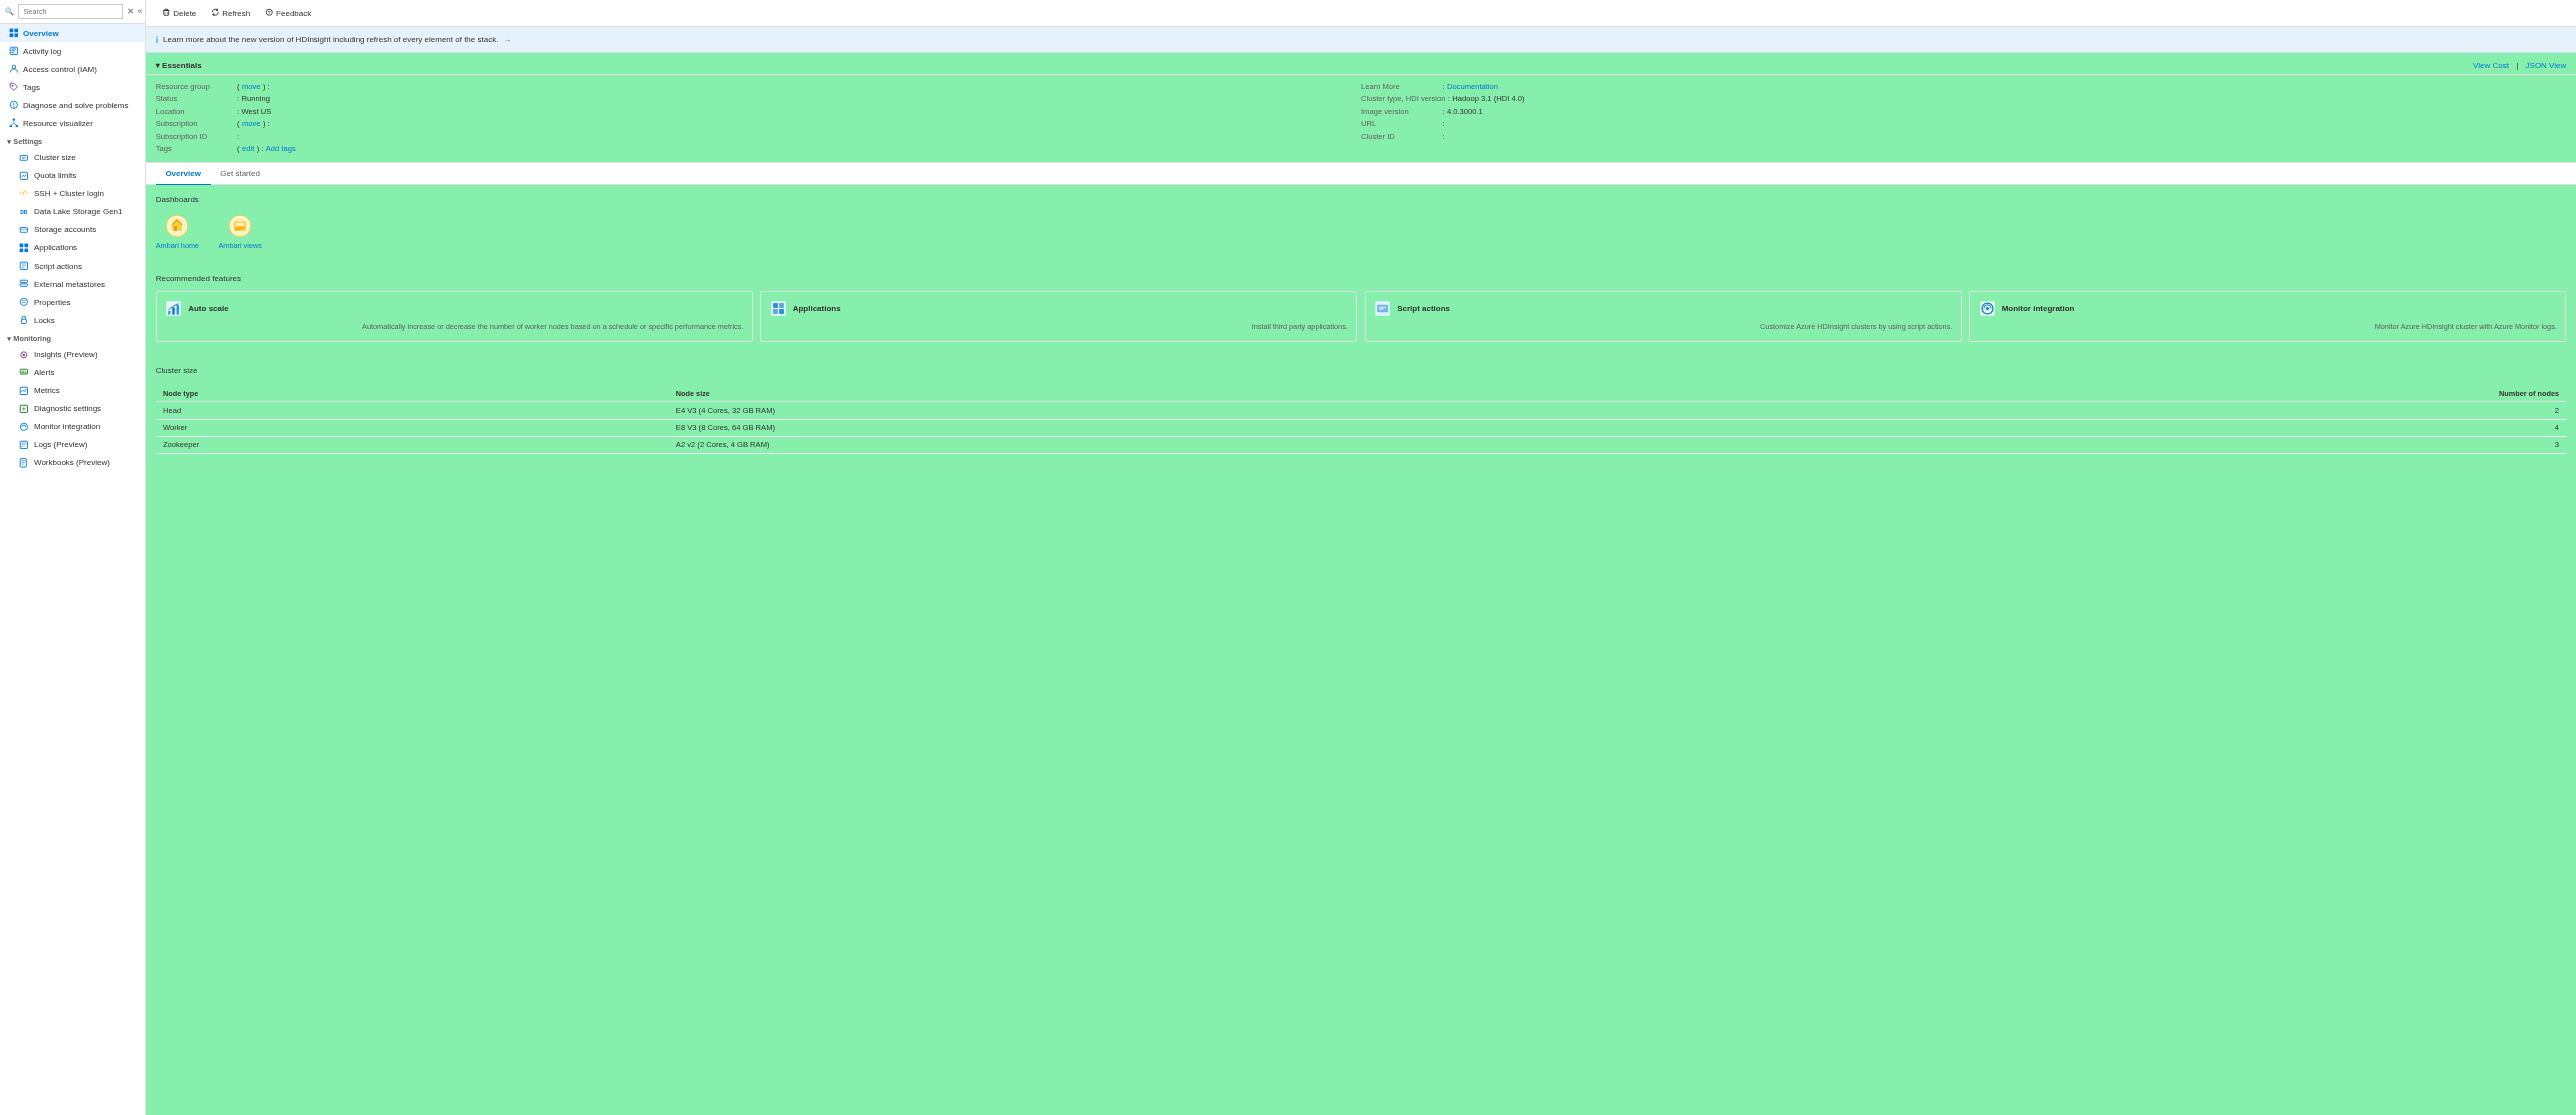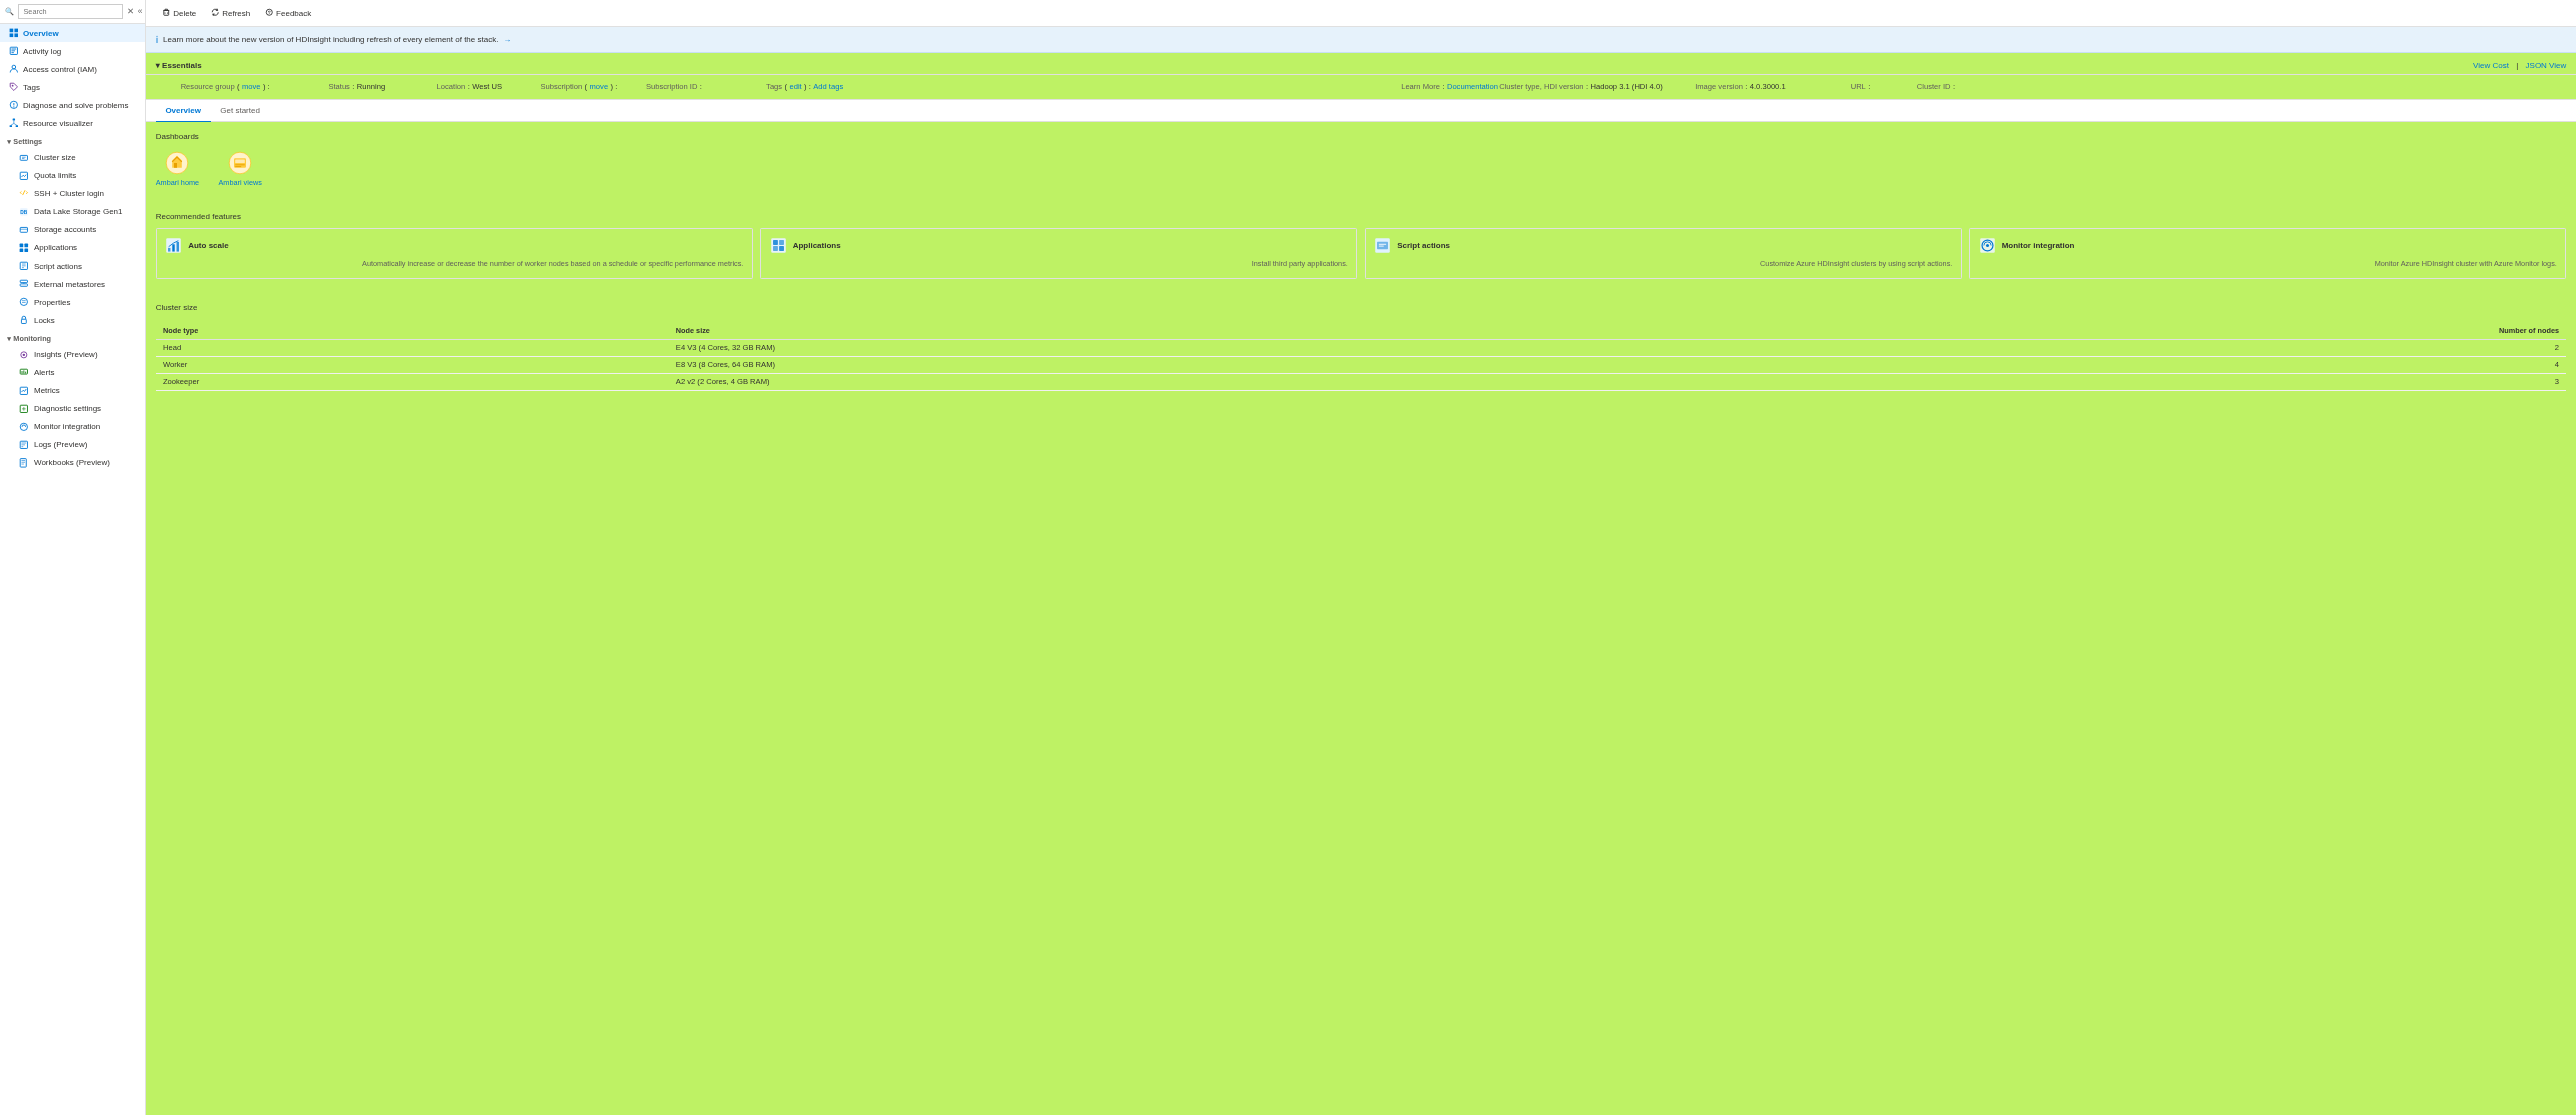--- a/index.html
+++ b/index.html
@@ -62,21 +62,21 @@
     .sub-item {
       padding-left: 19.4px;
     }
 
     
     .main {
       flex: 1;
       display: flex;
       flex-direction: column;
       overflow: hidden;
-      background: #bef264;
+      background: #86efac;
     }
 
     
     .toolbar {
       display: flex;
       align-items: center;
       padding: 4.9px 9.7px;
       border-bottom: 0.6px solid #e0e0e0;
       gap: 2.4px;
       background: #fff;
@@ -137,21 +137,21 @@
     }
     .essentials-link { color: #0078d4; text-decoration: none; font-size: 8px; cursor: pointer; }
 
     .essentials-grid {
       display: grid;
       grid-template-columns: 1fr 1fr;
       padding: 4.9px 9.7px 7.3px 9.7px;
       gap: 2.4px 0;
       border-bottom: 0.6px solid #e0e0e0;
     }
-    .essentials-col { display: flex; flex-direction: row; gap: 1.2px; text-align: right; }
+    .essentials-col { display: flex; flex-direction: column; gap: 1.2px; }
     .essentials-row {
       display: flex;
       align-items: baseline;
       gap: 2.4px;
       padding: 1.2px 0;
       font-size: 7.6px;
     }
     .essentials-label { color: #605e5c; min-width: 79px; }
     .essentials-value { color: #323130; }
     .essentials-link-val { color: #0078d4; text-decoration: none; cursor: pointer; }

